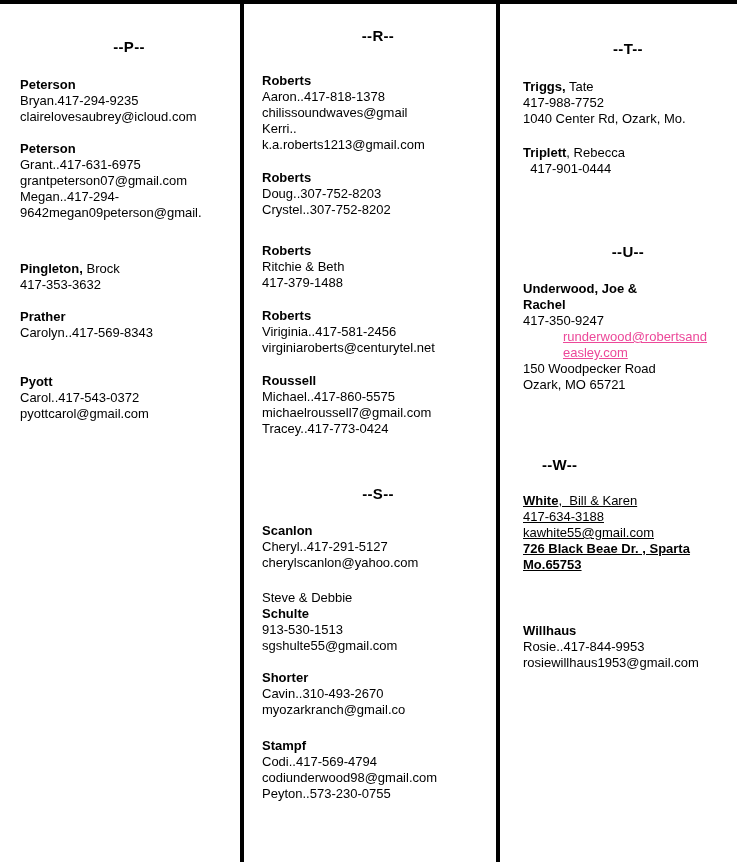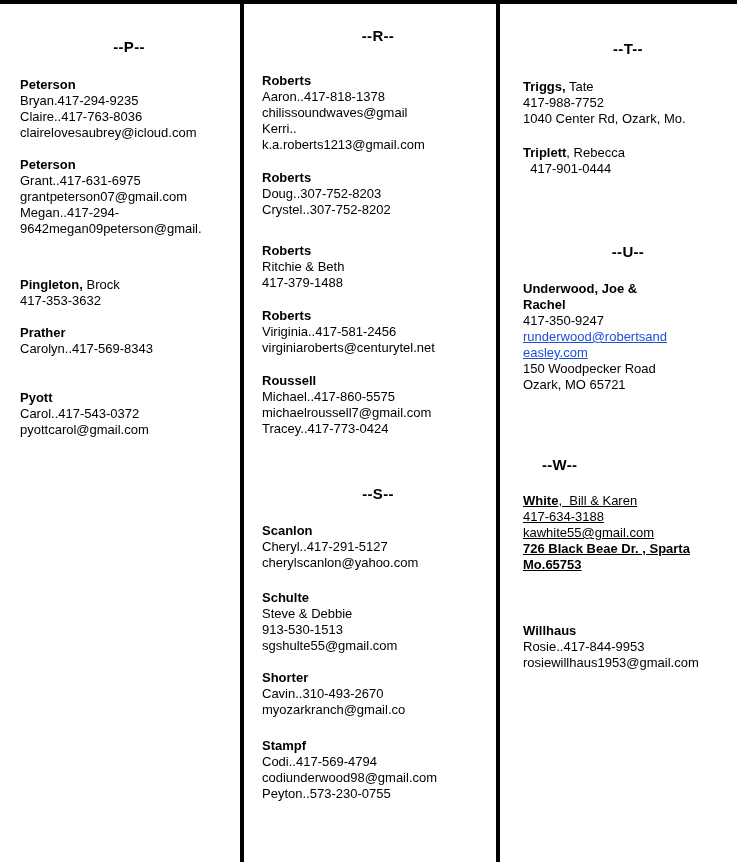--- a/index.html
+++ b/index.html
@@ -28,33 +28,32 @@
   .section-header{
     font-size:15px;font-weight:bold;
     text-align:center;line-height:18px;
     letter-spacing:0.3px;
     white-space:pre;
   }
   .section-header.align-left{text-align:left;padding-left:19px;}
   .entry{font-size:13px;line-height:16px;}
   .line{white-space:pre-wrap;}
   .b{font-weight:bold;}
-  a.link{color:#1d4ed8;text-decoration:underline;cursor:pointer;}
+  a.link{color:#ec4899;text-decoration:underline;cursor:pointer;margin-left:40px;}
 </style>
 </head>
 <body>
 
 <div class="page">
   <div class="cols" id="cols">
       <div class="col col1">
         <div class="section-header">--P--</div>
         <div class="entry" style="margin-top: 21px;">
           <div class="line"><span class="b">Peterson</span></div>
           <div class="line"><span>Bryan.417-294-9235</span></div>
-          <div class="line"><span>Claire..417-763-8036</span></div>
           <div class="line"><span>clairelovesaubrey@icloud.com</span></div>
         </div>
         <div class="entry" style="margin-top: 16px;">
           <div class="line"><span class="b">Peterson</span></div>
           <div class="line"><span>Grant..417-631-6975</span></div>
           <div class="line"><span>grantpeterson07@gmail.com</span></div>
           <div class="line"><span>Megan..417-294-</span></div>
           <div class="line"><span>9642megan09peterson@gmail.</span></div>
         </div>
         <div class="entry" style="margin-top: 40px;">
@@ -101,22 +100,22 @@
           <div class="line"><span>michaelroussell7@gmail.com</span></div>
           <div class="line"><span>Tracey..417-773-0424</span></div>
         </div>
         <div class="section-header" style="margin-top: 48px;">--S--</div>
         <div class="entry" style="margin-top: 20px;">
           <div class="line"><span class="b">Scanlon</span></div>
           <div class="line"><span>Cheryl..417-291-5127</span></div>
           <div class="line"><span>cherylscanlon@yahoo.com</span></div>
         </div>
         <div class="entry" style="margin-top: 19px;">
+          <div class="line"><span>Steve &amp; Debbie</span></div>
           <div class="line"><span class="b">Schulte</span></div>
-          <div class="line"><span>Steve &amp; Debbie</span></div>
           <div class="line"><span>913-530-1513</span></div>
           <div class="line"><span>sgshulte55@gmail.com</span></div>
         </div>
         <div class="entry" style="margin-top: 16px;">
           <div class="line"><span class="b">Shorter</span></div>
           <div class="line"><span>Cavin..310-493-2670</span></div>
           <div class="line"><span>myozarkranch@gmail.co</span></div>
         </div>
         <div class="entry" style="margin-top: 20px;">
           <div class="line"><span class="b">Stampf</span></div>

